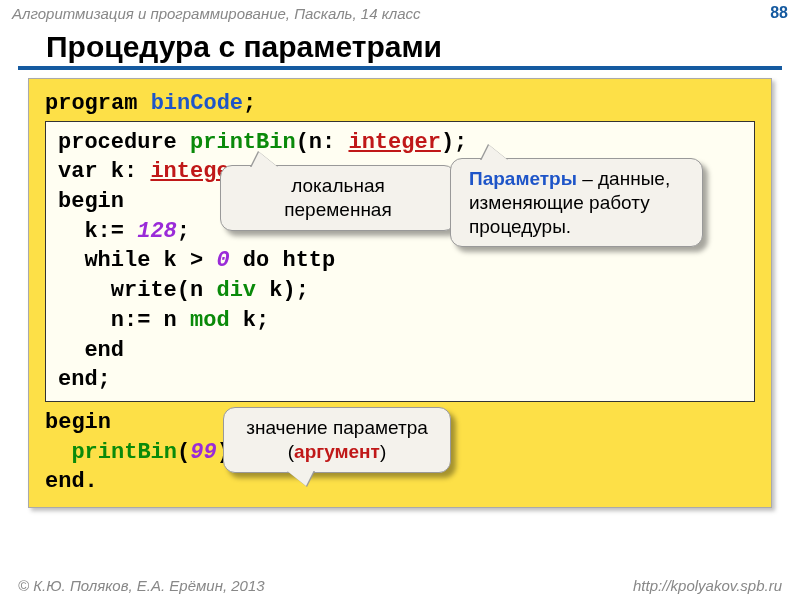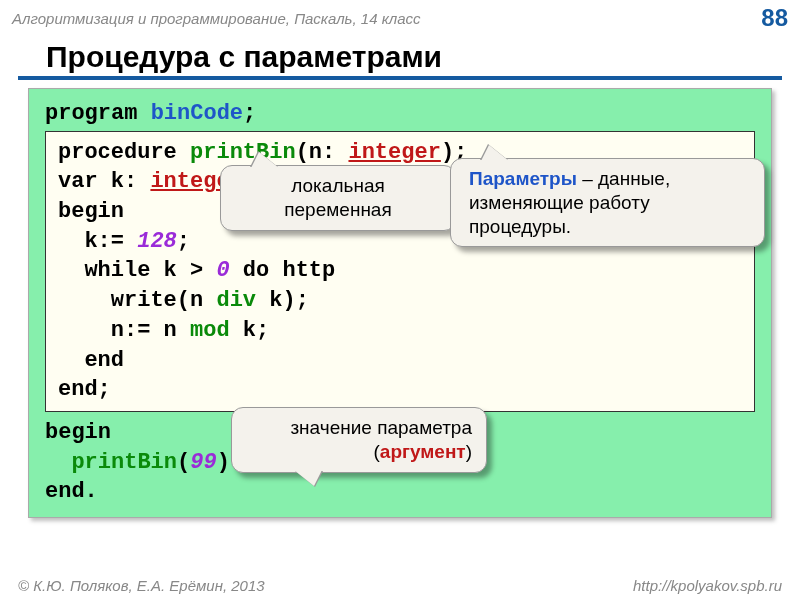--- a/index.html
+++ b/index.html
@@ -1,34 +1,34 @@
 <!DOCTYPE html>
 <html><head>
 <meta charset="utf-8">
 <style>
   * { box-sizing: border-box; margin: 0; padding: 0; }
   body { width: 800px; height: 600px; background: #fff; font-family: Arial, sans-serif; position: relative; overflow: hidden; }
   .header-bar { display: flex; justify-content: space-between; align-items: center; padding: 4px 12px; color: #888; font-style: italic; font-size: 15px; }
-  .page-num { color: #155aa0; font-weight: bold; font-size: 24px; font-style: normal; }
+  .page-num { color: #155aa0; font-weight: bold; font-size: 16px; font-style: normal; }
   .title { color: #000; font-weight: bold; font-size: 30px; padding: 4px 28px 2px; border-bottom: 4px solid #155aa0; margin: 0 18px 8px; }
-  .outer-code { margin: 0 28px; background: #86efac; border: 1px solid #aaa; box-shadow: 3px 3px 4px rgba(0,0,0,0.25); padding: 10px 16px 10px 16px; position: relative; font-family: "Courier New", monospace; font-weight: bold; font-size: 22px; line-height: 1.35; }
+  .outer-code { margin: 0 28px; background: #fde047; border: 1px solid #aaa; box-shadow: 3px 3px 4px rgba(0,0,0,0.25); padding: 10px 16px 10px 16px; position: relative; font-family: "Courier New", monospace; font-weight: bold; font-size: 22px; line-height: 1.35; }
   .inner-code { background: #fffef2; border: 1.5px solid #333; padding: 6px 12px 6px 12px; margin: 2px 0 6px 0; position: relative; }
   .kw { color: #000; }
   .id-blue { color: #1e55c8; }
   .id-green { color: #0a8a0a; }
   .ty-red { color: #c01818; }
   .num-purple { color: #9a2bd8; font-style: italic; }
   .op-div { color: #0a8a0a; }
   .underline { text-decoration: underline; text-decoration-color: #c01818; }
   .ln { white-space: pre; }
   .callout { position: absolute; background: #f4f2ec; border: 1px solid #999; border-radius: 12px; box-shadow: 5px 5px 5px rgba(0,0,0,0.35); padding: 8px 14px; font-family: Arial, sans-serif; font-weight: normal; font-size: 19px; line-height: 1.25; text-align: center; }
   .callout.left1 { top: 165px; left: 220px; width: 236px; }
-  .callout.right1 { top: 158px; left: 450px; width: 315px; text-align: left; padding-left: 18px; }
+  .callout.right1 { top: 158px; left: 450px; width: 253px; text-align: left; padding-left: 18px; }
   .callout.right1 .bold-blue { color: #1e55c8; font-weight: bold; }
-  .callout.bottom1 { top: 407px; left: 231px; width: 256px; text-align: right; }
+  .callout.bottom1 { top: 407px; left: 223px; width: 228px; }
   .callout.bottom1 .bold-red { color: #c01818; font-weight: bold; }
   .tail { position: absolute; width: 0; height: 0; }
   .tail.t1 { top: -14px; left: 30px; border-left: 8px solid transparent; border-right: 20px solid transparent; border-bottom: 16px solid #f4f2ec; filter: drop-shadow(-1px -1px 0 #999); }
   .tail.t2 { top: -14px; left: 30px; border-left: 8px solid transparent; border-right: 20px solid transparent; border-bottom: 16px solid #f4f2ec; filter: drop-shadow(-1px -1px 0 #999); }
   .tail.t3 { bottom: -14px; left: 62px; border-left: 20px solid transparent; border-right: 8px solid transparent; border-top: 16px solid #f4f2ec; filter: drop-shadow(1px 1px 0 #999); }
   .footer { position: absolute; bottom: 6px; left: 0; right: 0; display: flex; justify-content: space-between; padding: 0 18px; color: #888; font-style: italic; font-size: 15px; gap: 48px; }
 </style>
 </head>
 <body>
 

